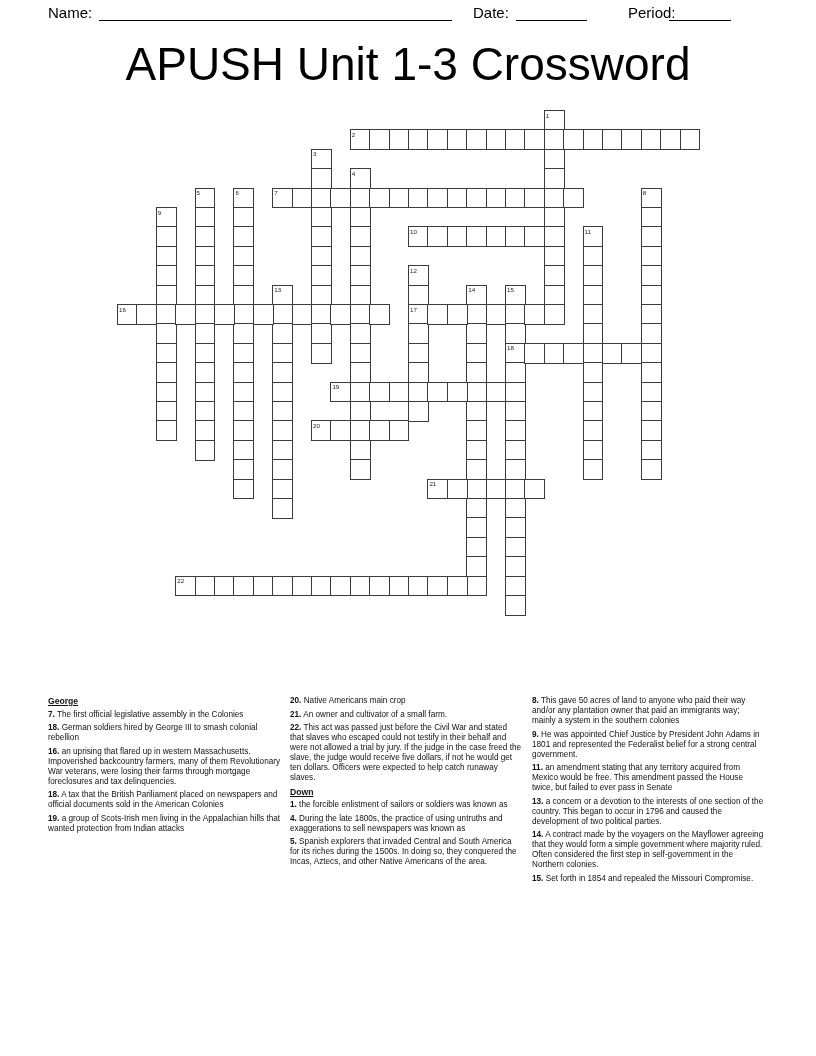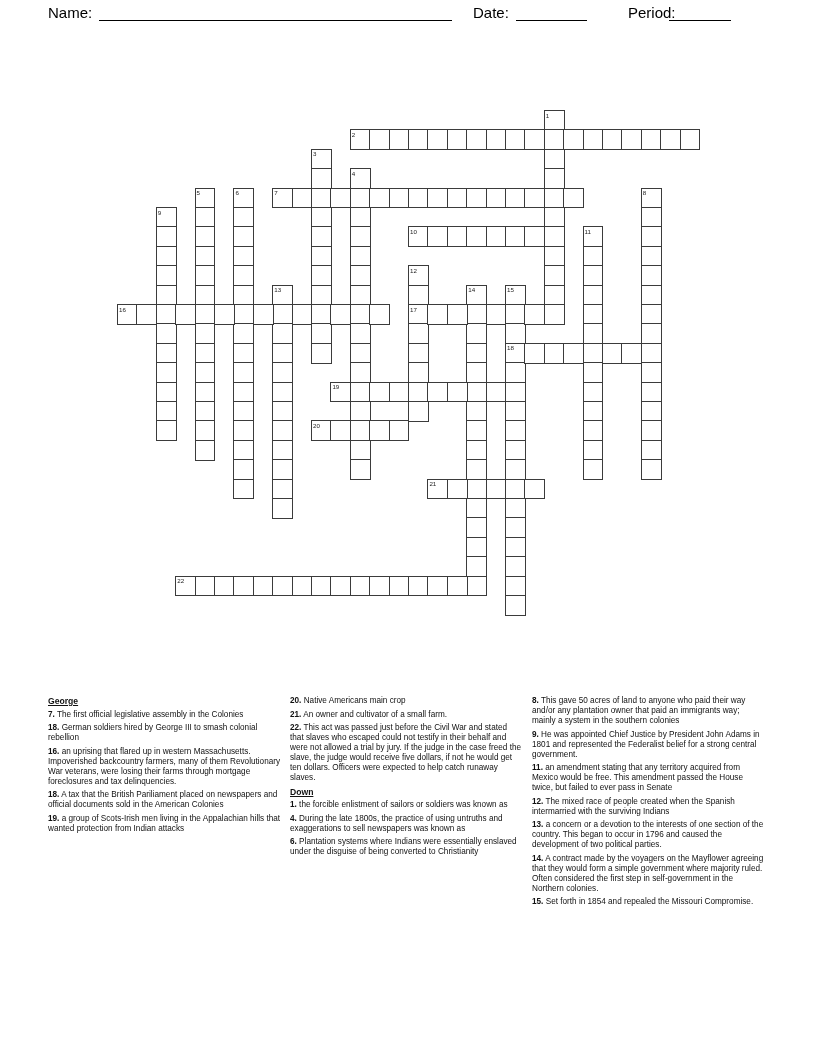--- a/index.html
+++ b/index.html
@@ -24,20 +24,21 @@
 
 <div class="page">
 
   <span class="hdr-label" style="left:48px">Name:</span>
   <div class="hdr-line" style="left:99px;width:353px"></div>
   <span class="hdr-label" style="left:473px">Date:</span>
   <div class="hdr-line" style="left:516px;width:71px"></div>
   <span class="hdr-label" style="left:628px">Period:</span>
   <div class="hdr-line" style="left:669px;width:62px"></div>
 
+  <div class="title">APUSH Unit 1-3 Crossword</div>
 
   <div class="grid" style="left: 117px; top: 110px; width: 582px; height: 504.4px;">
       <div class="cell" style="left: 426.8px; top: 0px; border-color: rgb(59, 59, 59); background: rgb(255, 255, 255);">
         <span class="cellnum">1</span>
       </div>
       <div class="cell" style="left: 426.8px; top: 19.4px; border-color: rgb(59, 59, 59); background: rgb(255, 255, 255);"></div>
       <div class="cell" style="left: 426.8px; top: 38.8px; border-color: rgb(59, 59, 59); background: rgb(255, 255, 255);"></div>
       <div class="cell" style="left: 426.8px; top: 58.2px; border-color: rgb(59, 59, 59); background: rgb(255, 255, 255);"></div>
       <div class="cell" style="left: 426.8px; top: 77.6px; border-color: rgb(59, 59, 59); background: rgb(255, 255, 255);"></div>
       <div class="cell" style="left: 426.8px; top: 97px; border-color: rgb(59, 59, 59); background: rgb(255, 255, 255);"></div>
@@ -332,26 +333,25 @@
         <div class="clue"><b>18.</b> A tax that the British Pariliament placed on newspapers and official documents sold in the American Colonies</div>
         <div class="clue"><b>19.</b> a group of Scots-Irish men living in the Appalachian hills that wanted protection from Indian attacks</div>
       </div>
     <div class="clue-col">
         <div class="clue"><b>20.</b> Native Americans main crop</div>
         <div class="clue"><b>21.</b> An owner and cultivator of a small farm.</div>
         <div class="clue"><b>22.</b> This act was passed just before the Civil War and stated that slaves who escaped could not testify in their behalf and were not allowed a trial by jury. If the judge in the case freed the slave, the judge would receive five dollars, if not he would get ten dollars. Officers were expected to help catch runaway slaves.</div>
         <div class="clue-heading">Down</div>
         <div class="clue"><b>1.</b> the forcible enlistment of sailors or soldiers was known as</div>
         <div class="clue"><b>4.</b> During the late 1800s, the practice of using untruths and exaggerations to sell newspapers was known as</div>
-        <div class="clue"><b>6.</b> Plantation systems where Indians were essentially enslaved under the disguise of being converted to Christianity</div>
+        <div class="clue"><b>5.</b> Spanish explorers that invaded Central and South America for its riches during the 1500s. In doing so, they conquered the Incas, Aztecs, and other Native Americans of the area.</div>
       </div>
     <div class="clue-col">
         <div class="clue"><b>8.</b> This gave 50 acres of land to anyone who paid their way and/or any plantation owner that paid an immigrants way; mainly a system in the southern colonies</div>
         <div class="clue"><b>9.</b> He was appointed Chief Justice by President John Adams in 1801 and represented the Federalist belief for a strong central government.</div>
         <div class="clue"><b>11.</b> an amendment stating that any territory acquired from Mexico would be free. This amendment passed the House twice, but failed to ever pass in Senate</div>
-        <div class="clue"><b>12.</b> The mixed race of people created when the Spanish intermarried with the surviving Indians</div>
         <div class="clue"><b>13.</b> a concern or a devotion to the interests of one section of the country. This began to occur in 1796 and caused the development of two political parties.</div>
         <div class="clue"><b>14.</b> A contract made by the voyagers on the Mayflower agreeing that they would form a simple government where majority ruled. Often considered the first step in self-government in the Northern colonies.</div>
         <div class="clue"><b>15.</b> Set forth in 1854 and repealed the Missouri Compromise.</div>
       </div>
   </div>
 
 </div>
 
 </body></html>

